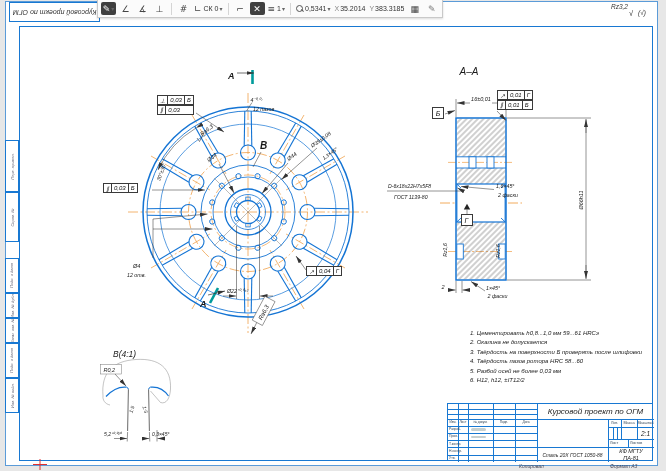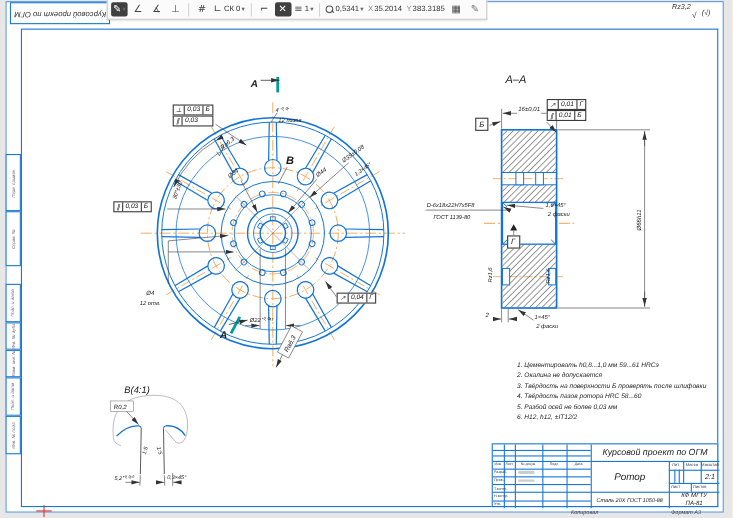--- a/index.html
+++ b/index.html
@@ -376,21 +376,20 @@
   <div class="bl" style="left:0;top:28.8px;width:89px;height:1px;"></div>
   <div class="bl" style="left:0;top:36.1px;width:89px;height:1px;"></div>
   <div class="bl" style="left:0;top:43.4px;width:89px;height:1px;"></div>
   <div class="bl" style="left:0;top:50.7px;width:89px;height:1px;"></div>
   <div class="bl" style="left:10px;top:0;width:1px;height:58px;"></div>
   <div class="bl" style="left:20px;top:0;width:1px;height:58px;"></div>
   <div class="bl" style="left:45px;top:0;width:1px;height:58px;"></div>
   <div class="bl" style="left:67px;top:0;width:1px;height:58px;"></div>
 
   <div class="tb-cell t-it" style="left:89px;top:0;width:117px;height:15px;font-size:8px;">Курсовой проект по ОГМ</div>
-  <div class="tb-cell t-it" style="left:89px;top:15px;width:71px;height:28px;font-size:9px;">Ротор</div>
   <div class="tb-cell tiny" style="left:160px;top:15px;width:13px;height:8px;">Лит.</div>
   <div class="tb-cell tiny" style="left:173px;top:15px;width:16px;height:8px;">Масса</div>
   <div class="tb-cell tiny" style="left:189px;top:15px;width:17px;height:8px;">Масштаб</div>
   <div class="tb-cell t-it" style="left:189px;top:23px;width:17px;height:12px;font-size:6.5px;">2:1</div>
   <div class="tb-cell tiny" style="left:160px;top:35px;width:20px;height:8px;justify-content:flex-start;padding-left:2px;">Лист</div>
   <div class="tb-cell tiny" style="left:180px;top:35px;width:26px;height:8px;justify-content:flex-start;padding-left:2px;">Листов</div>
   <div class="tb-cell t-it" style="left:89px;top:43px;width:71px;height:15px;font-size:5px;">Сталь 20Х ГОСТ 1050-88</div>
   <div class="tb-cell t-it" style="left:160px;top:43px;width:46px;height:15px;font-size:5.5px;flex-direction:column;line-height:6.5px;">
     <span>КФ МГТУ</span>
     <span>ПА-81</span>

